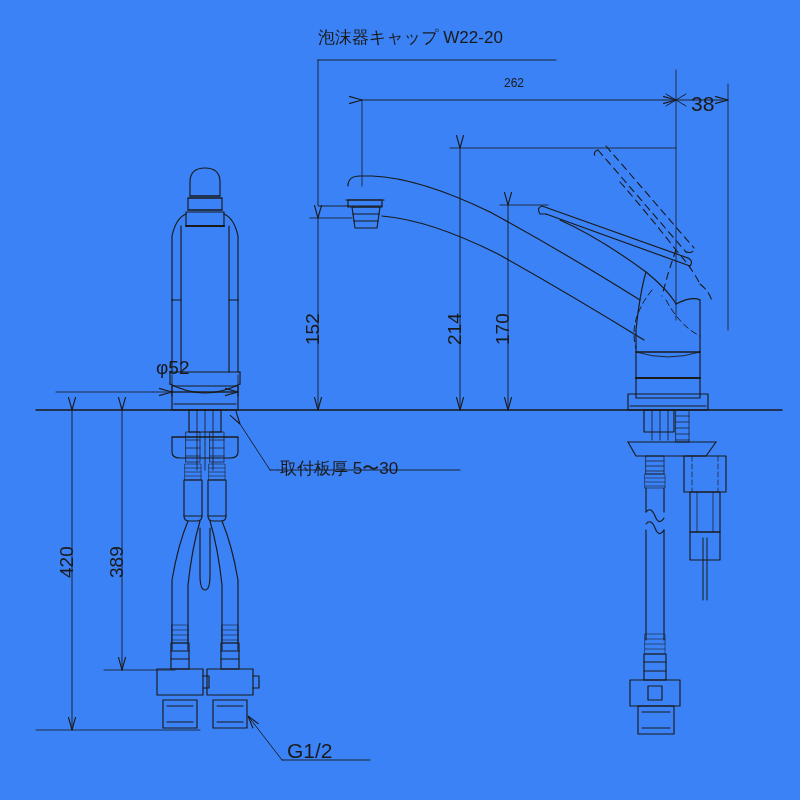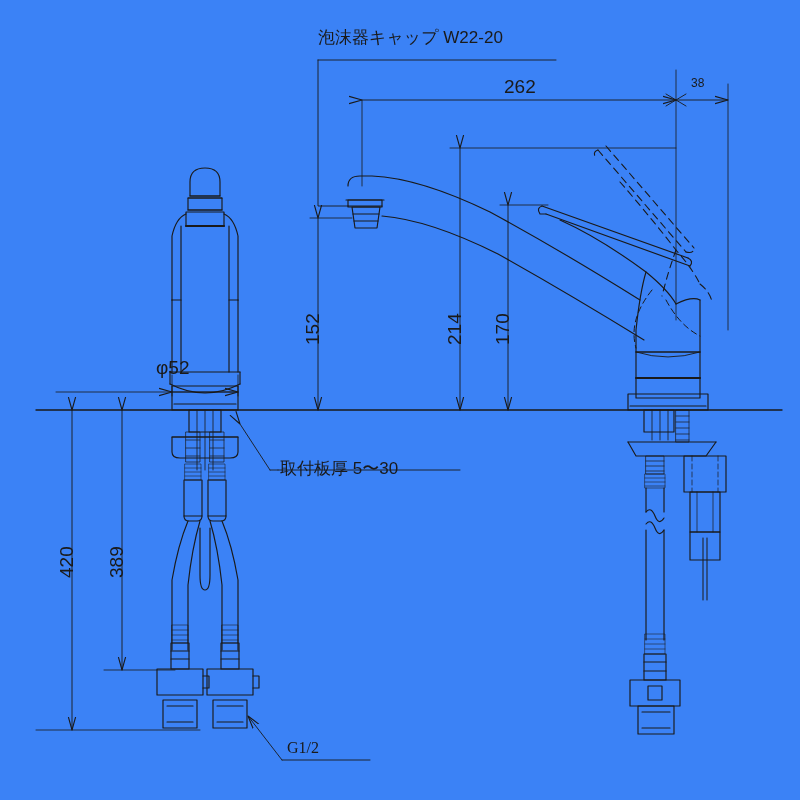--- a/index.html
+++ b/index.html
@@ -309,34 +309,34 @@
       <g>
         <path d="M282,760 L370,760" stroke-width="0.9"></path>
         <path d="M282,760 L248,716" stroke-width="0.9" marker-end="url(#arrH)"></path>
       </g>
 
     </g>
   </svg>
 
   <div class="lbl" style="left:318px;top:26px;font-size:17px;">泡沫器キャップ W22-20</div>
 
-  <div class="lbl" style="left:504px;top:76px;font-size:19px;">262</div>
-
-  <div class="lbl" style="left:691px;top:76px;font-size:12px;">38</div>
+  <div class="lbl" style="left:504px;top:76px;font-size:12px;">262</div>
+
+  <div class="lbl" style="left:691px;top:92px;font-size:21px;">38</div>
 
   <div class="lbl rot" style="left:302px;top:345px;font-size:19px;">152</div>
 
   <div class="lbl rot" style="left:444px;top:345px;font-size:19px;">214</div>
 
   <div class="lbl rot" style="left:492px;top:345px;font-size:19px;">170</div>
 
   <div class="lbl" style="left:108px;top:357px;font-size:19px;margin-left:48px;">φ52</div>
 
   <div class="lbl rot" style="left:56px;top:578px;font-size:19px;">420</div>
 
   <div class="lbl rot" style="left:106px;top:578px;font-size:19px;">389</div>
 
   <div class="lbl" style="left:280px;top:457px;font-size:17px;">取付板厚 5〜30</div>
 
 
-  <div class="lbl" style="left:287px;top:739px;font-size:16px;font-family:Liberation Serif, serif;">G1/2</div>
+  <div class="lbl" style="left:287px;top:739px;font-size:21px;">G1/2</div>
 
 </div>
 
 </body></html>

